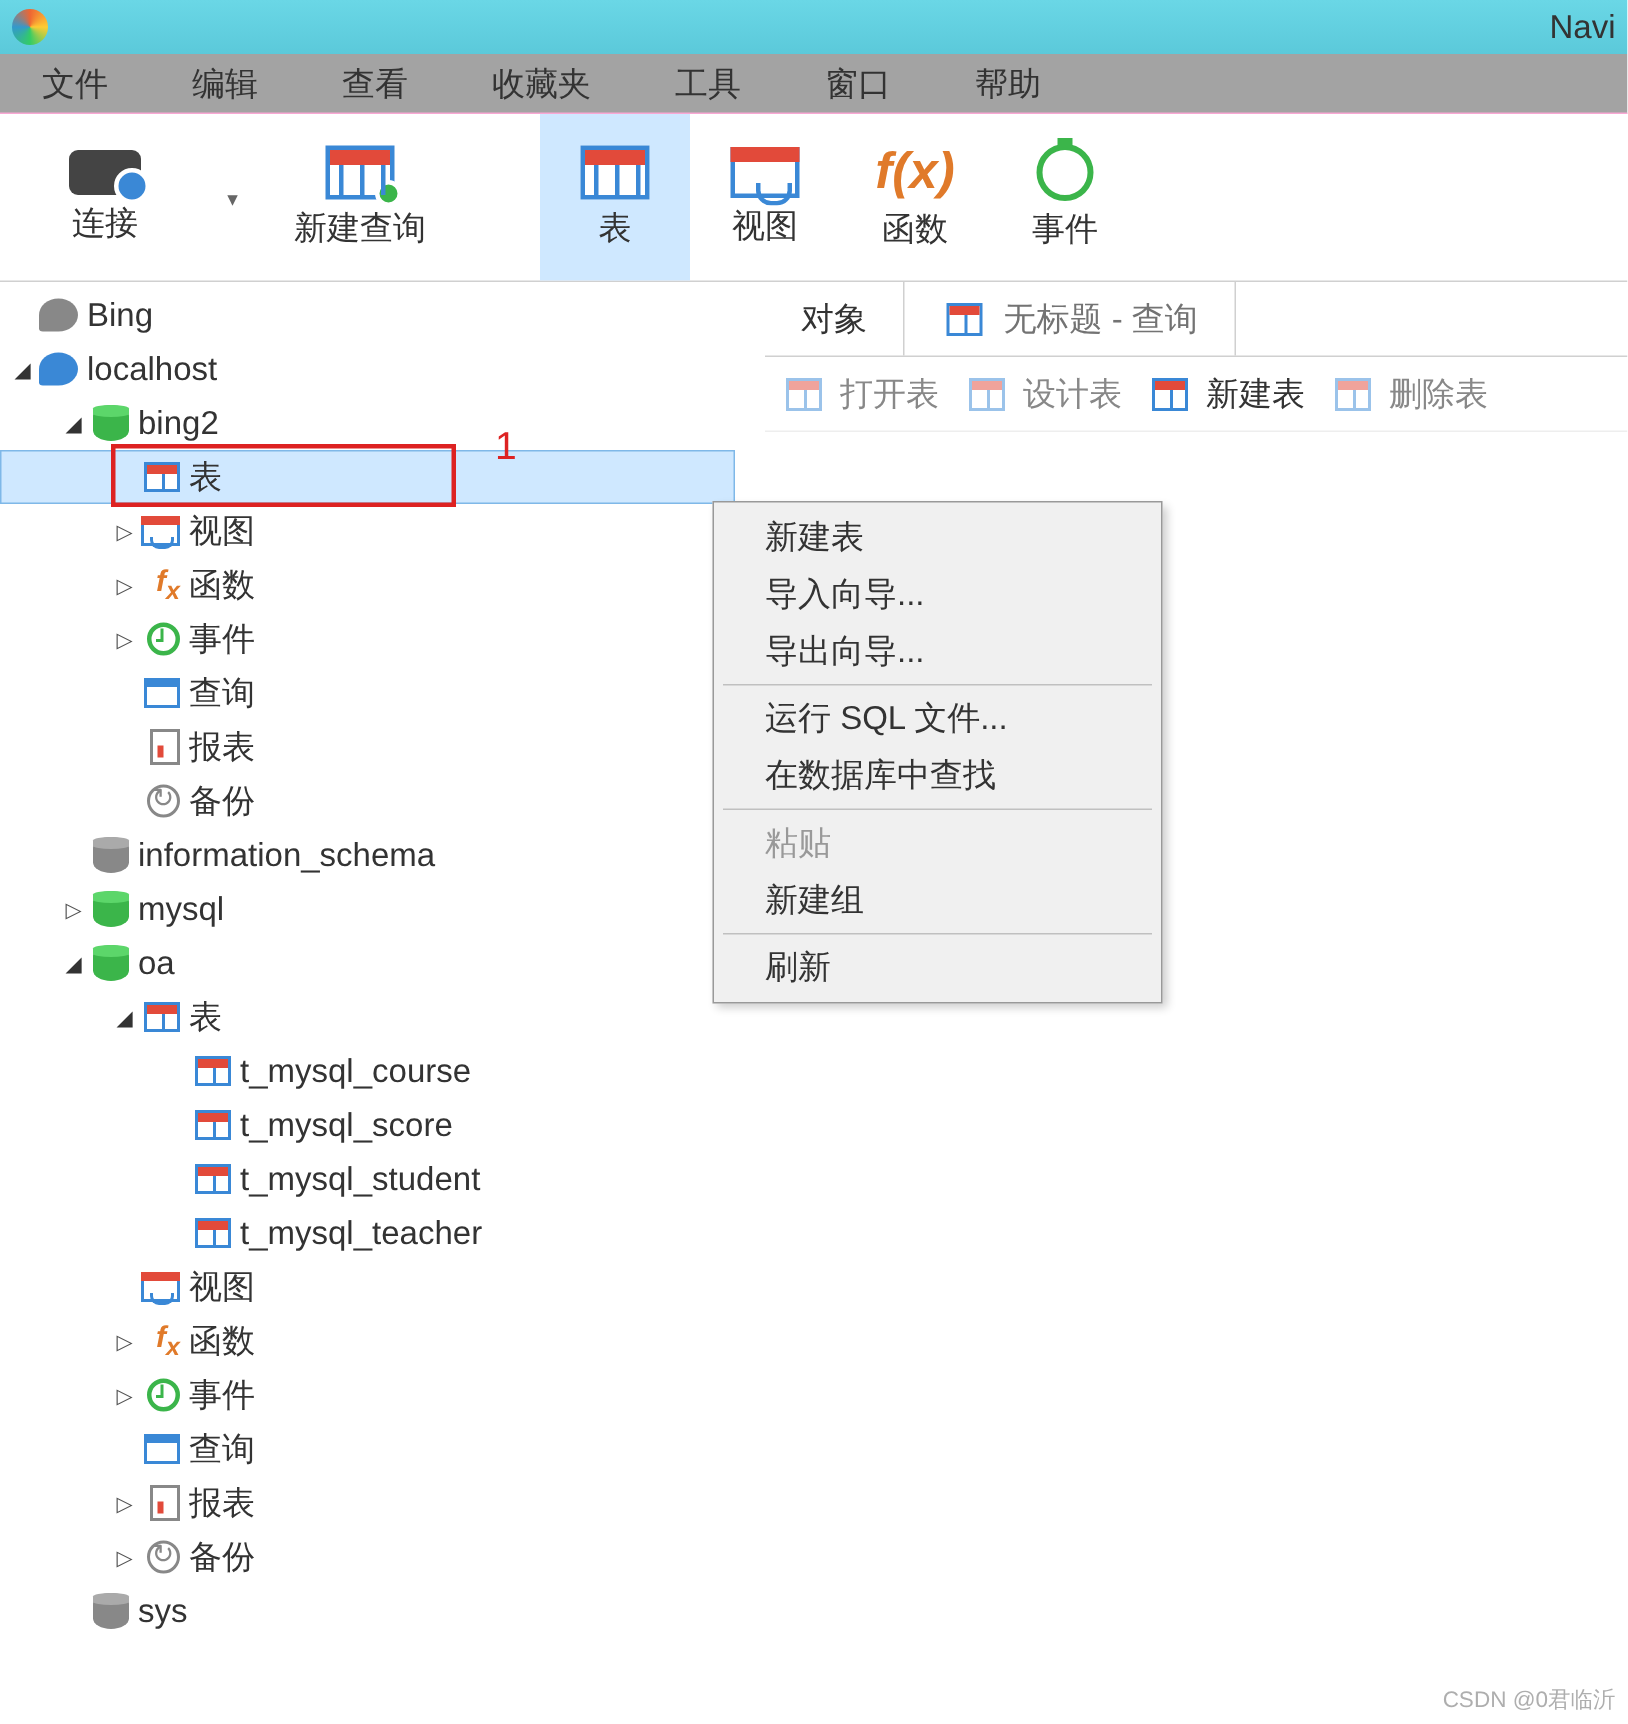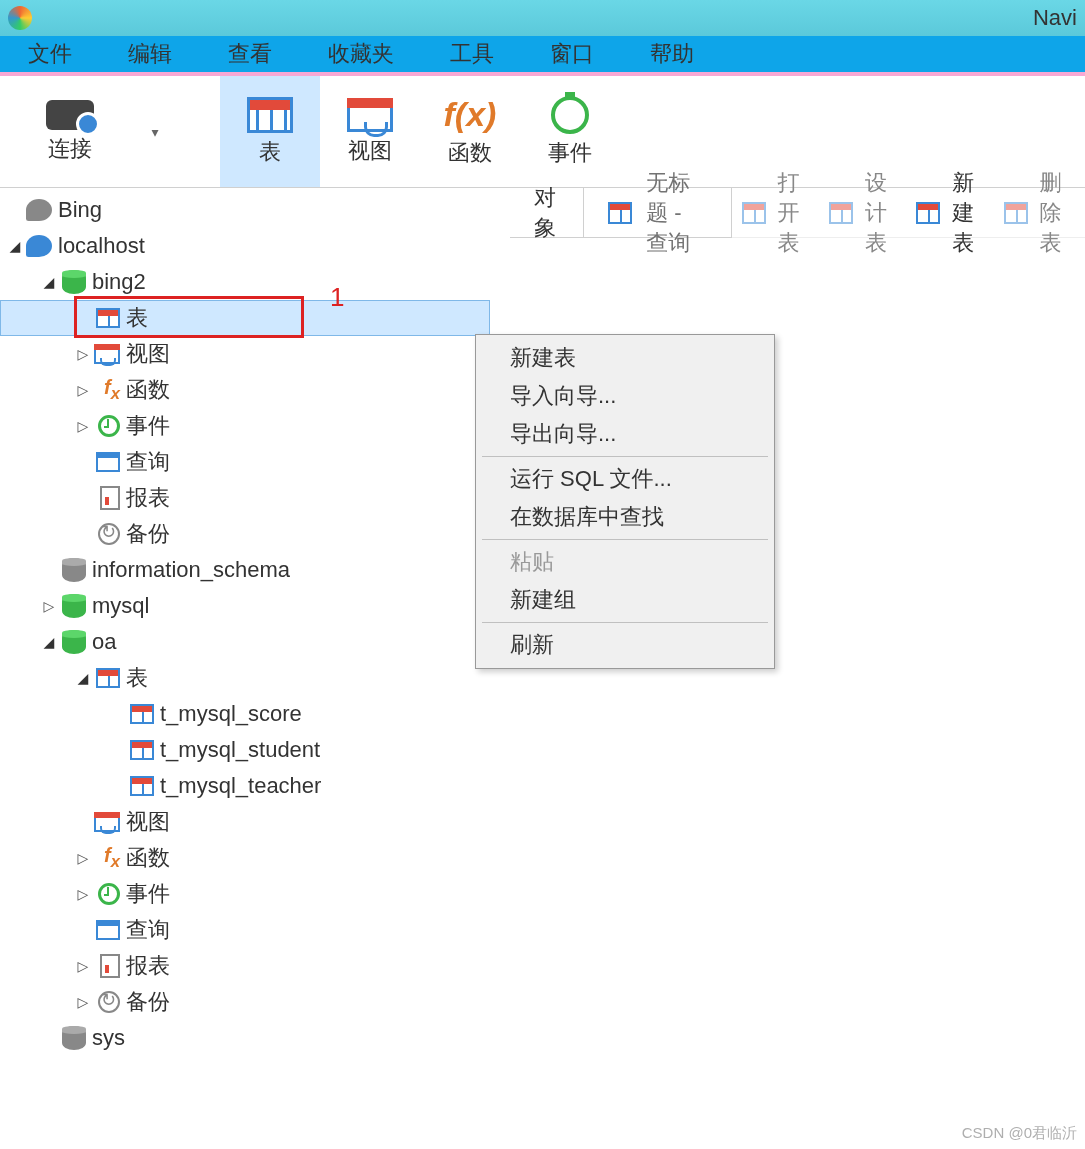--- a/index.html
+++ b/index.html
@@ -1,31 +1,31 @@
 <!DOCTYPE html>
 <html><head>
 <meta charset="utf-8">
 <style>
   * { box-sizing: border-box; margin: 0; padding: 0; }
   body { font-family: "Microsoft YaHei", sans-serif; font-size: 20px; color: #333; width: 1085px; height: 1149px; background: #fff; overflow: hidden; position: relative; }
   .title-bar { height: 36px; background: linear-gradient(#6ad7e6, #5bc9da); display: flex; align-items: center; padding: 0 8px; }
   .title-icon { width: 24px; height: 24px; border-radius: 50%; background: conic-gradient(#e63, #fc3, #3c6, #39c, #e63); margin-right: 8px; }
   .title-spacer { flex: 1; }
   .title-text { color: #333; font-size: 22px; }
-  .menu-bar { height: 40px; background: #0ea5e9; display: flex; align-items: center; border-bottom: 4px solid #f9a8d4; }
+  .menu-bar { height: 40px; background: #a3a3a3; display: flex; align-items: center; border-bottom: 1px solid #f9a8d4; }
   .menu-item { padding: 0 28px; font-size: 22px; cursor: pointer; }
   .toolbar { height: 112px; background: #fff; display: flex; border-bottom: 1px solid #d0d0d0; }
   .toolbar-btn { width: 170px; display: flex; flex-direction: column; align-items: center; justify-content: center; cursor: pointer; gap: 4px; }
   .toolbar-btn.small { width: 100px; }
   .toolbar-btn.sel { background: #cfe8ff; }
   .tb-extra { width: 30px; display: flex; align-items: center; justify-content: center; font-size: 14px; color: #666; }
   .toolbar-label { font-size: 22px; }
   .main { display: flex; height: calc(1149px - 36px - 40px - 112px); gap: 20px; }
   .sidebar { width: 490px; overflow: hidden; }
-  .content { flex: 1; display: flex; flex-direction: row; }
+  .content { flex: 1; display: flex; flex-direction: column; }
   .tabs { height: 50px; display: flex; align-items: center; border-bottom: 1px solid #d0d0d0; }
   .tab { height: 100%; display: flex; align-items: center; gap: 8px; padding: 0 24px; border-right: 1px solid #d0d0d0; font-size: 22px; cursor: pointer; color: #737373; }
   .tab.act { color: #333; }
   .subtoolbar { height: 50px; display: flex; align-items: center; gap: 16px; padding: 0 10px; font-size: 22px; border-bottom: 1px solid #eee; }
   .sub-btn { display: flex; align-items: center; gap: 6px; cursor: pointer; color: #888; }
   .sub-btn.green { color: #333; }
   .tree { padding-top: 4px; }
   .tree-row { display: flex; align-items: center; height: 36px; cursor: pointer; white-space: nowrap; }
   .tree-row.sel { background: #cfe8ff; box-shadow: inset 0 0 0 1px #7fb8e8; }
   .arrow { width: 18px; text-align: center; font-size: 14px; color: #555; }
@@ -100,20 +100,26 @@
     <div class="menu-item">窗口</div>
     <div class="menu-item">帮助</div>
   </div>
 
 <div class="toolbar" id="toolbar">
     <div class="toolbar-btn" style="width: 140px;">
       <span class="i-conn-big"></span>
       <div class="toolbar-label">连接</div>
     </div>
     <div class="tb-extra">▾</div>
+    <div class="toolbar-btn" style="width: 140px;">
+      <span class="i-table-big plus">
+        <span style="position:absolute;right:-8px;bottom:-8px;width:18px;height:18px;background:#3bb54a;border-radius:50%;border:3px solid #fff"></span>
+      </span>
+      <div class="toolbar-label">新建查询</div>
+    </div>
     <div style="width: 50px;"></div>
     <div class="toolbar-btn sel small">
       <span class="i-table-big"></span>
       <div class="toolbar-label">表</div>
     </div>
     <div class="toolbar-btn small">
       <span class="i-view-big"></span>
       <div class="toolbar-label">视图</div>
     </div>
     <div class="toolbar-btn small">
@@ -233,20 +239,28 @@
           </span>
           <span class="tree-label">oa</span>
         </div>
         <div class="tree-row">
           <span class="ind" style="width: 74px;"></span>
           <span class="arrow " style="color: rgb(51, 51, 51);">◢</span>
           <span class="ico">
             <span class="i-table"></span>
           </span>
           <span class="tree-label">表</span>
+        </div>
+        <div class="tree-row">
+          <span class="ind" style="width: 108px;"></span>
+          <span class="arrow none">▷</span>
+          <span class="ico">
+            <span class="i-table"></span>
+          </span>
+          <span class="tree-label">t_mysql_course</span>
         </div>
         <div class="tree-row">
           <span class="ind" style="width: 108px;"></span>
           <span class="arrow none">▷</span>
           <span class="ico">
             <span class="i-table"></span>
           </span>
           <span class="tree-label">t_mysql_score</span>
         </div>
         <div class="tree-row">

